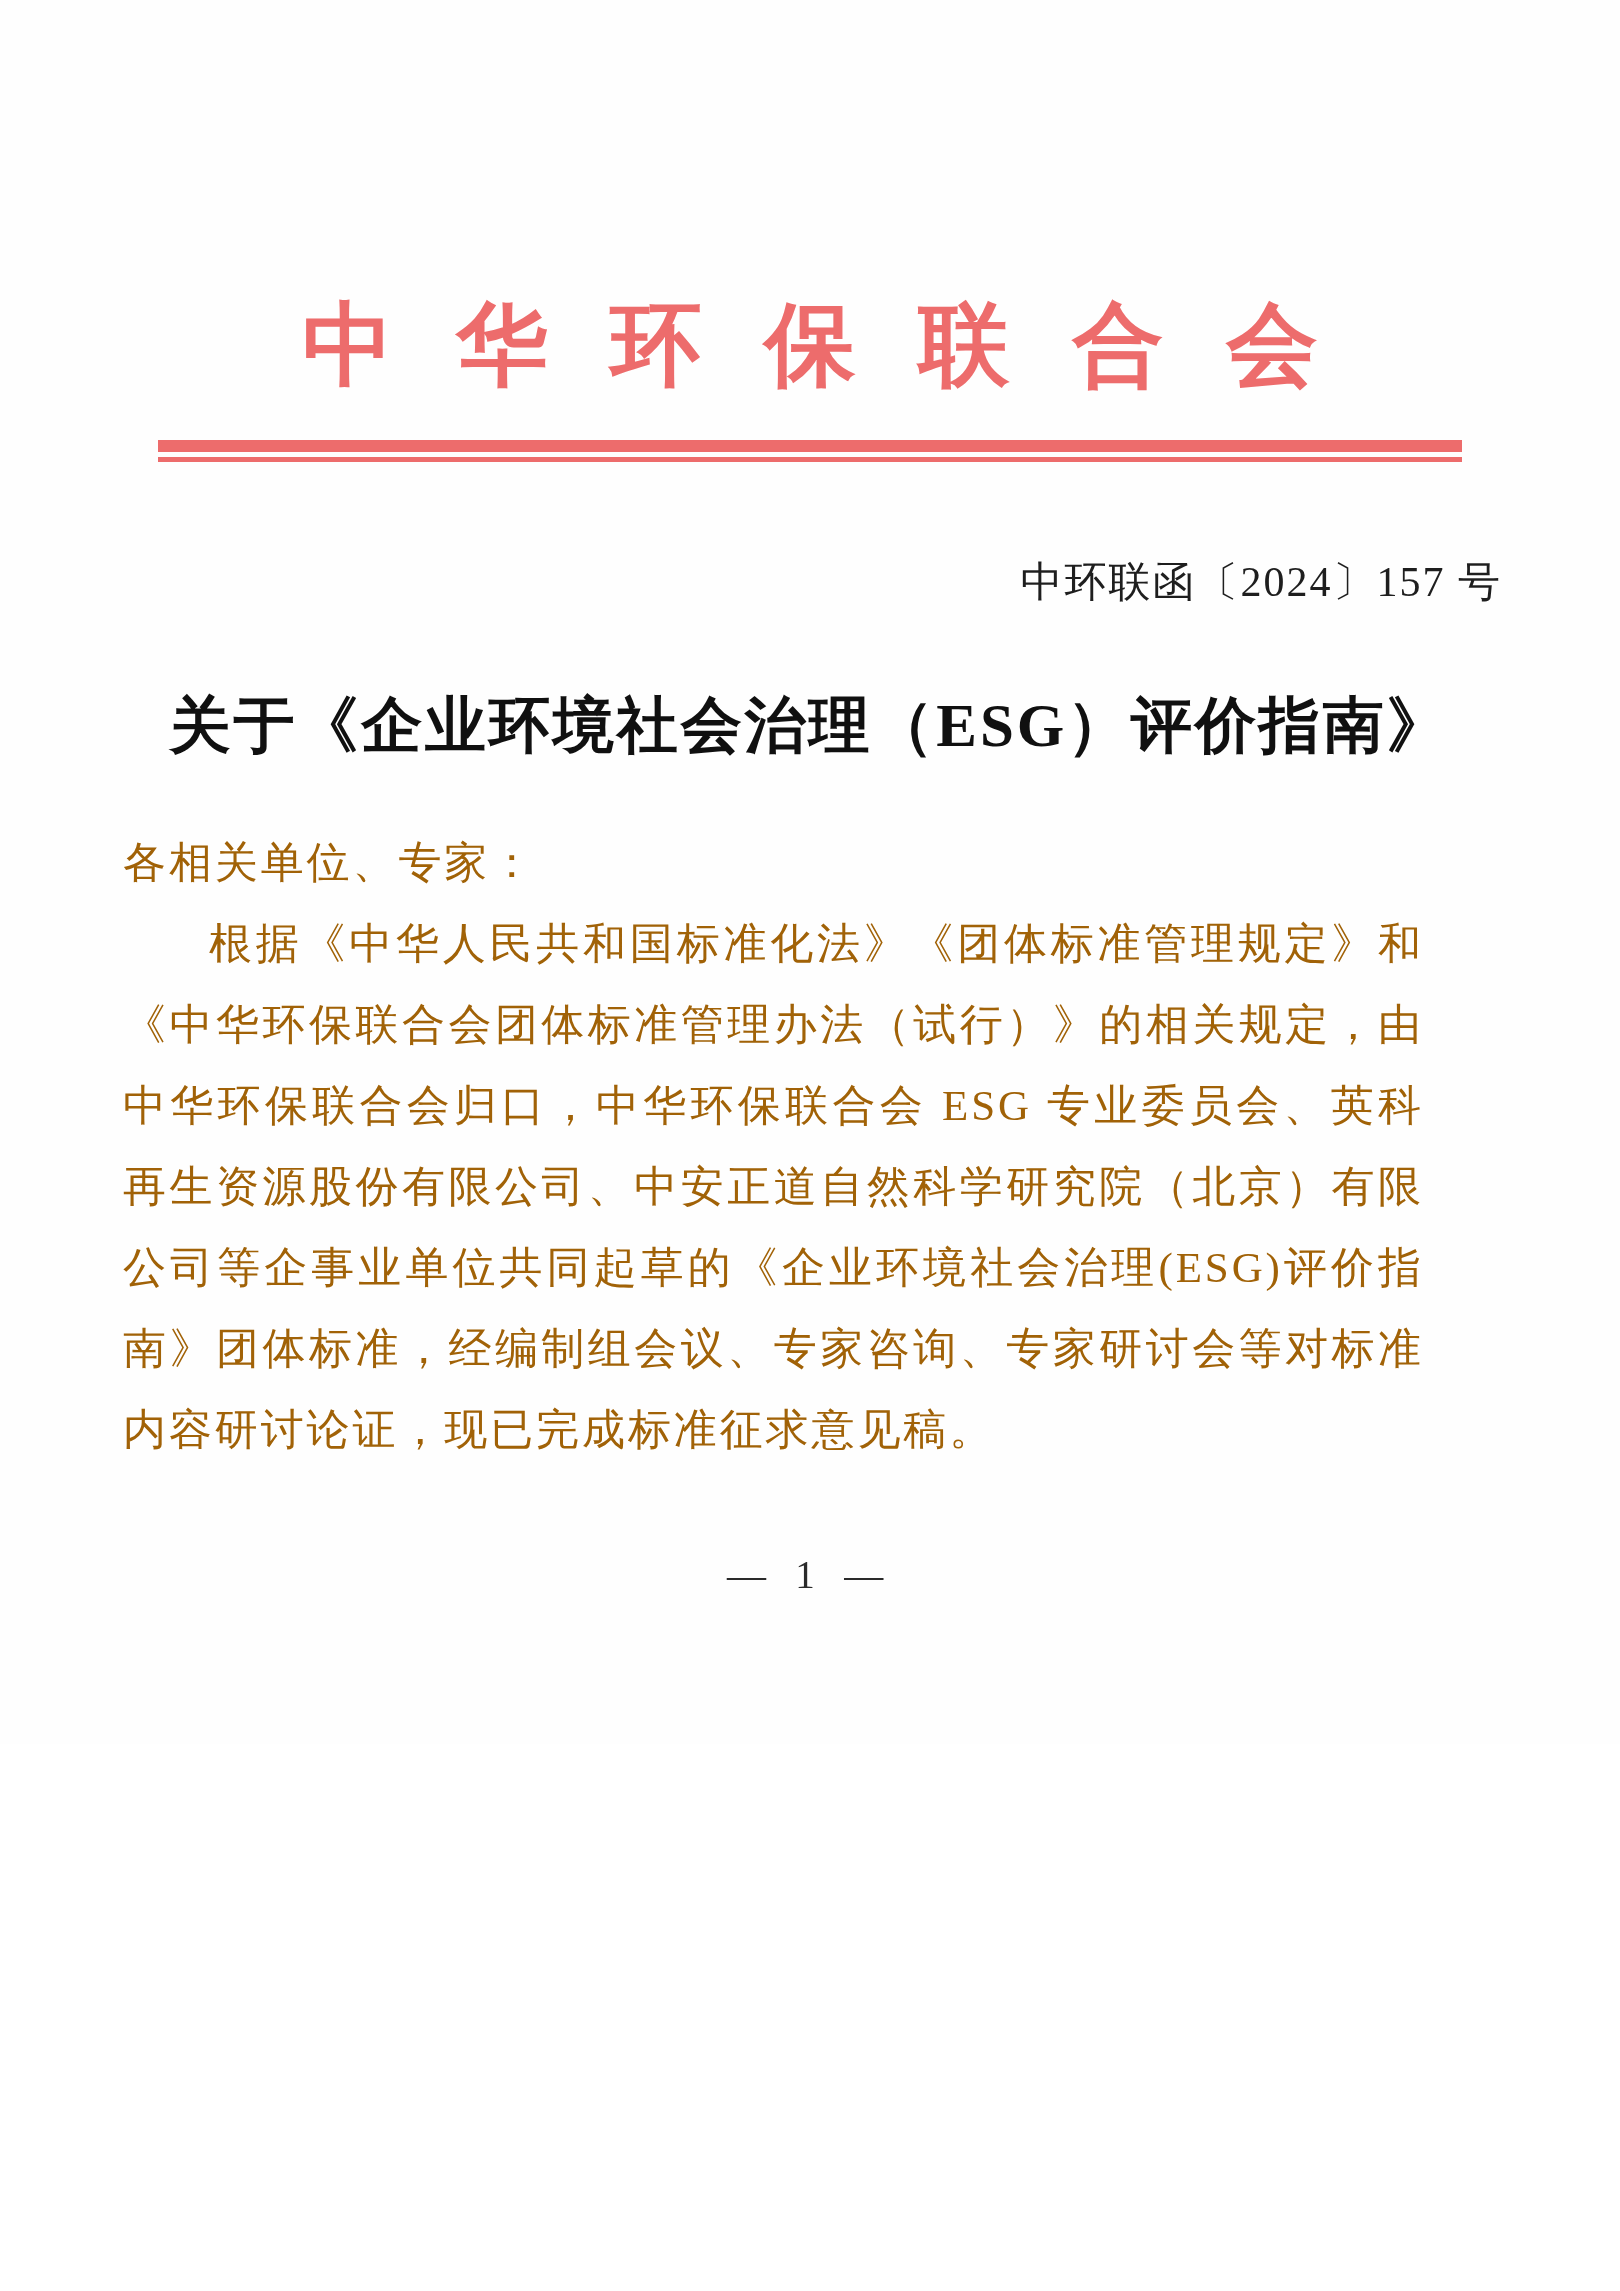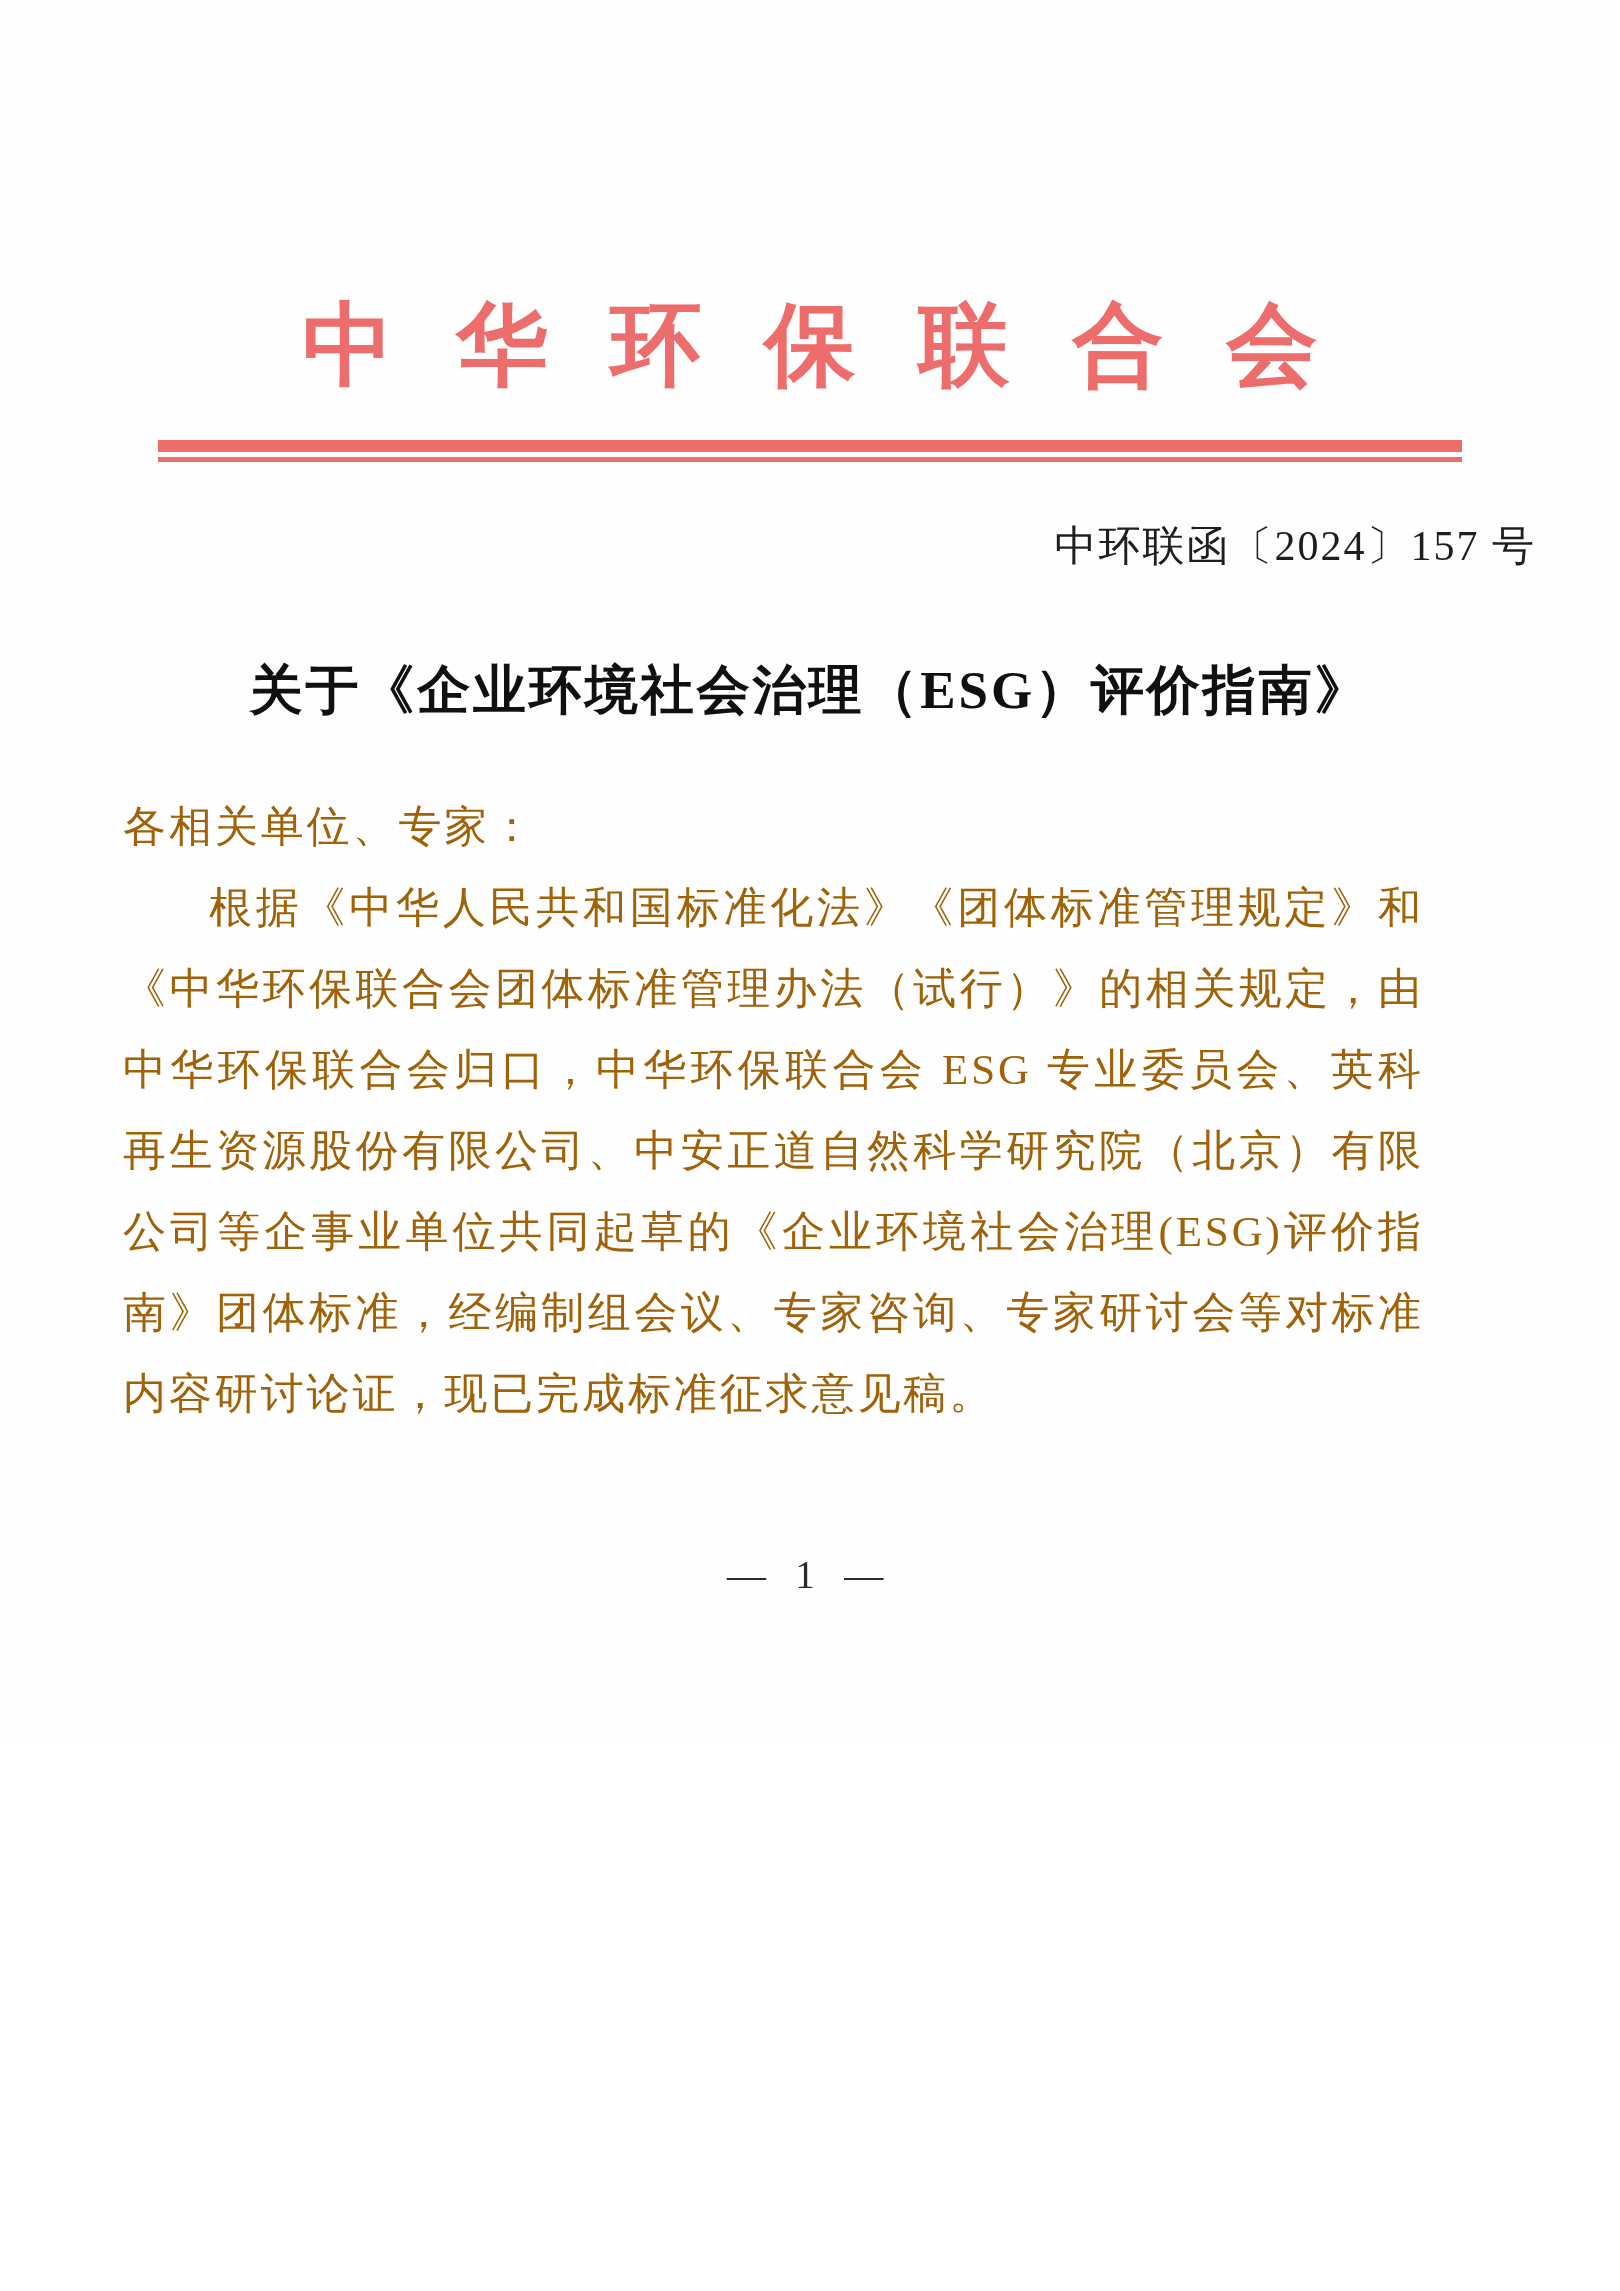--- a/index.html
+++ b/index.html
@@ -30,33 +30,33 @@
   }
   .rule {
     width: 1304px;
     margin: 33px auto 0 auto;
   }
   .rule-thick { height: 11.8px; background: var(--accent, #ed6c6c); }
   .rule-thin  { height: 4.9px;  background: var(--accent, #ed6c6c); margin-top: 4.9px; }
 
   
   .doc-number {
-    margin-top: 56px;
-    padding-right: 84px;
+    margin-top: 92px;
+    padding-right: 118px;
     text-align: right;
     font-size: 42px;
     color: #1e1e1e;
     letter-spacing: 2px;
   }
 
   
   .title {
     margin-top: 73px;
     text-align: center;
-    font-size: 53px;
+    font-size: 61px;
     line-height: 86px;
     font-weight: 700;
     letter-spacing: 2.9px;
     color: #101010;
   }
   .title .title-line { display: block; }
 
   
   .body {
     margin-top: 53px;

